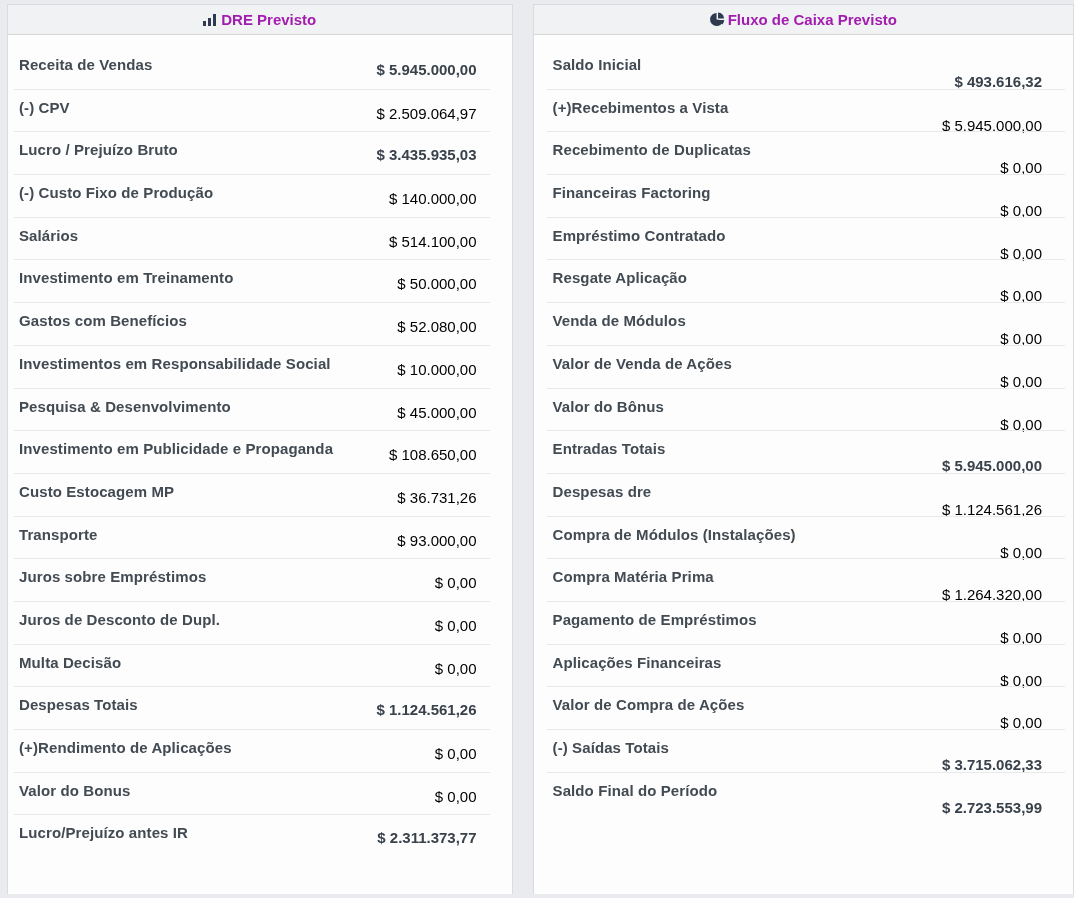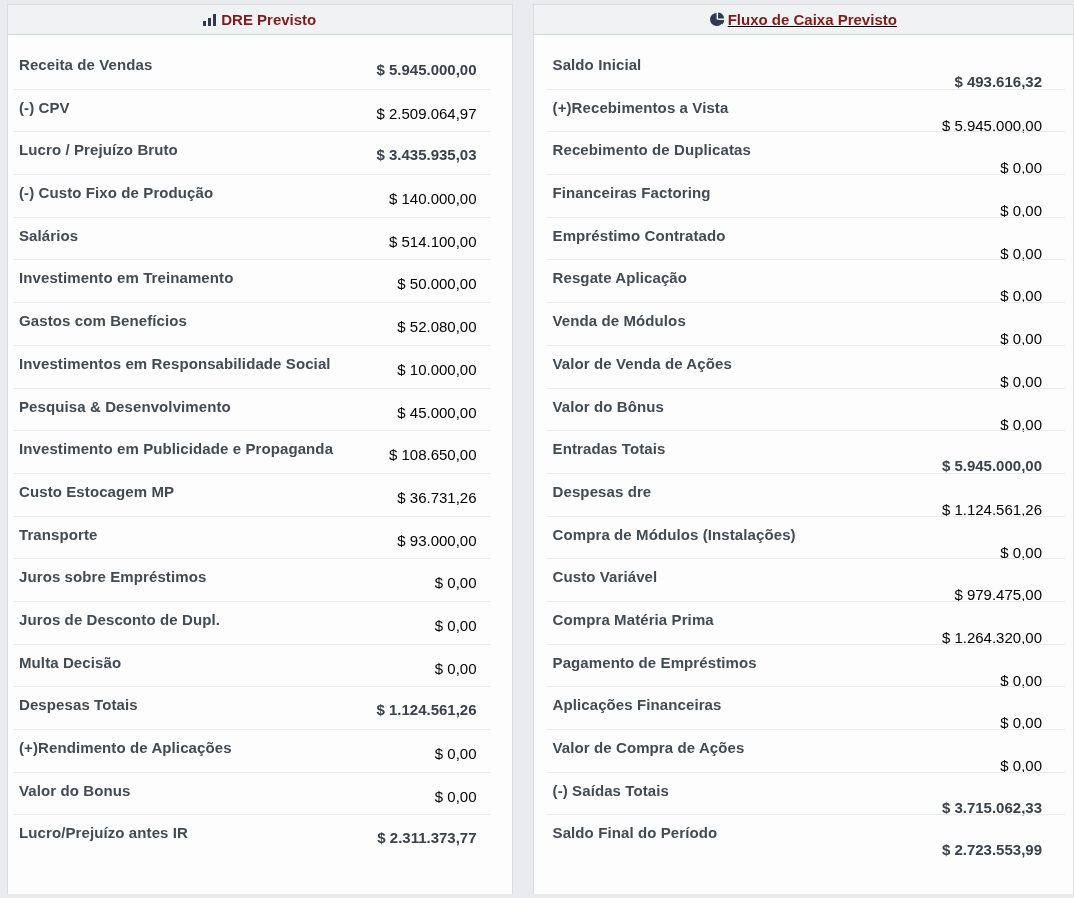--- a/index.html
+++ b/index.html
@@ -19,33 +19,33 @@
   .panel {
     background: #fdfdfe;
     border: 1px solid #d9dbdd;
     border-bottom: none;
     box-sizing: border-box;
     display: flex;
     flex-direction: column;
     overflow: hidden;
   }
   .panel.left  { width: 521px; }
-  .panel.right { width: 558px; text-decoration: underline; }
+  .panel.right { width: 558px; }
   .panel-header {
     flex: 0 0 29px;
     height: 29px;
     background: #f1f2f4;
     border-bottom: 1px solid #d5d7d9;
     display: flex;
     align-items: center;
     justify-content: center;
     gap: 3px;
     font-size: 15px;
     font-weight: bold;
-    color: #7f1d1d;
+    color: #a21caf;
     text-align: right;
   }
   .panel-header .icn { display: inline-flex; align-items: center; }
   .panel-body { padding-top: 12px; }
   .row {
     position: relative;
     height: 42.7px;
     box-sizing: border-box;
   }
   .row::after {
@@ -234,24 +234,20 @@
         </div>
         <div class="row">
           <span class="label">Despesas dre</span>
           <span class="value">$ 1.124.561,26</span>
         </div>
         <div class="row">
           <span class="label">Compra de Módulos (Instalações)</span>
           <span class="value">$ 0,00</span>
         </div>
         <div class="row">
-          <span class="label">Custo Variável</span>
-          <span class="value">$ 979.475,00</span>
-        </div>
-        <div class="row">
           <span class="label">Compra Matéria Prima</span>
           <span class="value">$ 1.264.320,00</span>
         </div>
         <div class="row">
           <span class="label">Pagamento de Empréstimos</span>
           <span class="value">$ 0,00</span>
         </div>
         <div class="row">
           <span class="label">Aplicações Financeiras</span>
           <span class="value">$ 0,00</span>

